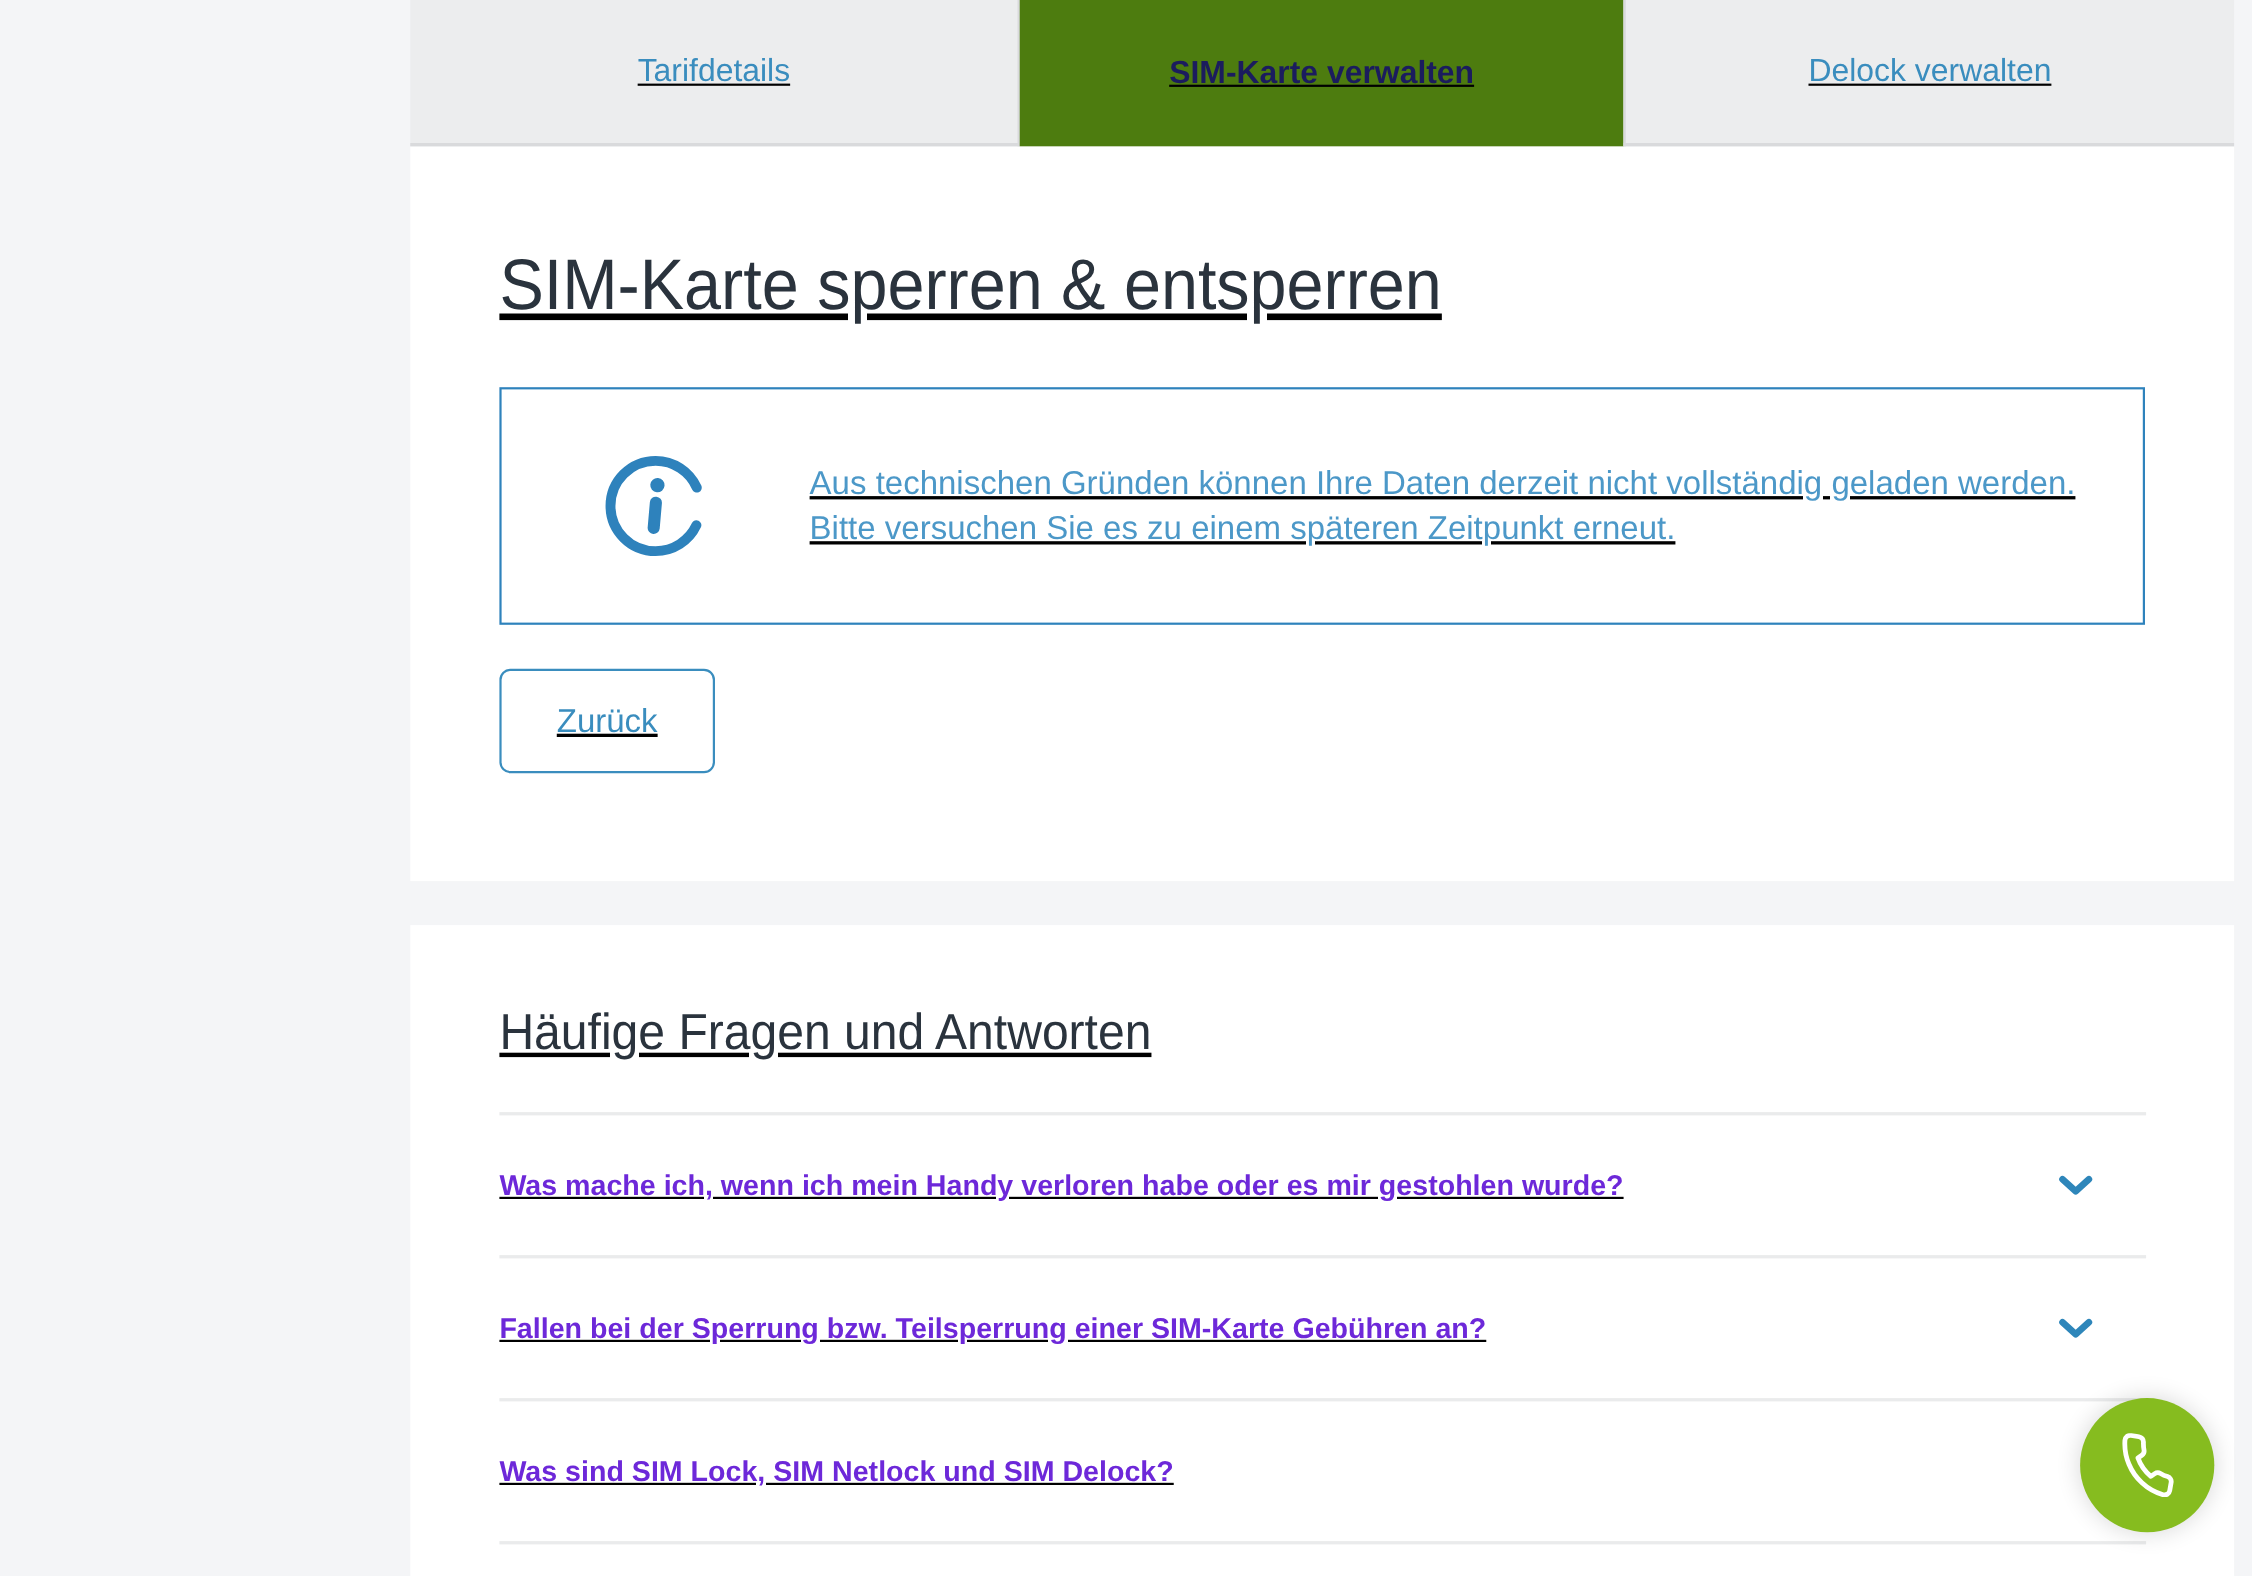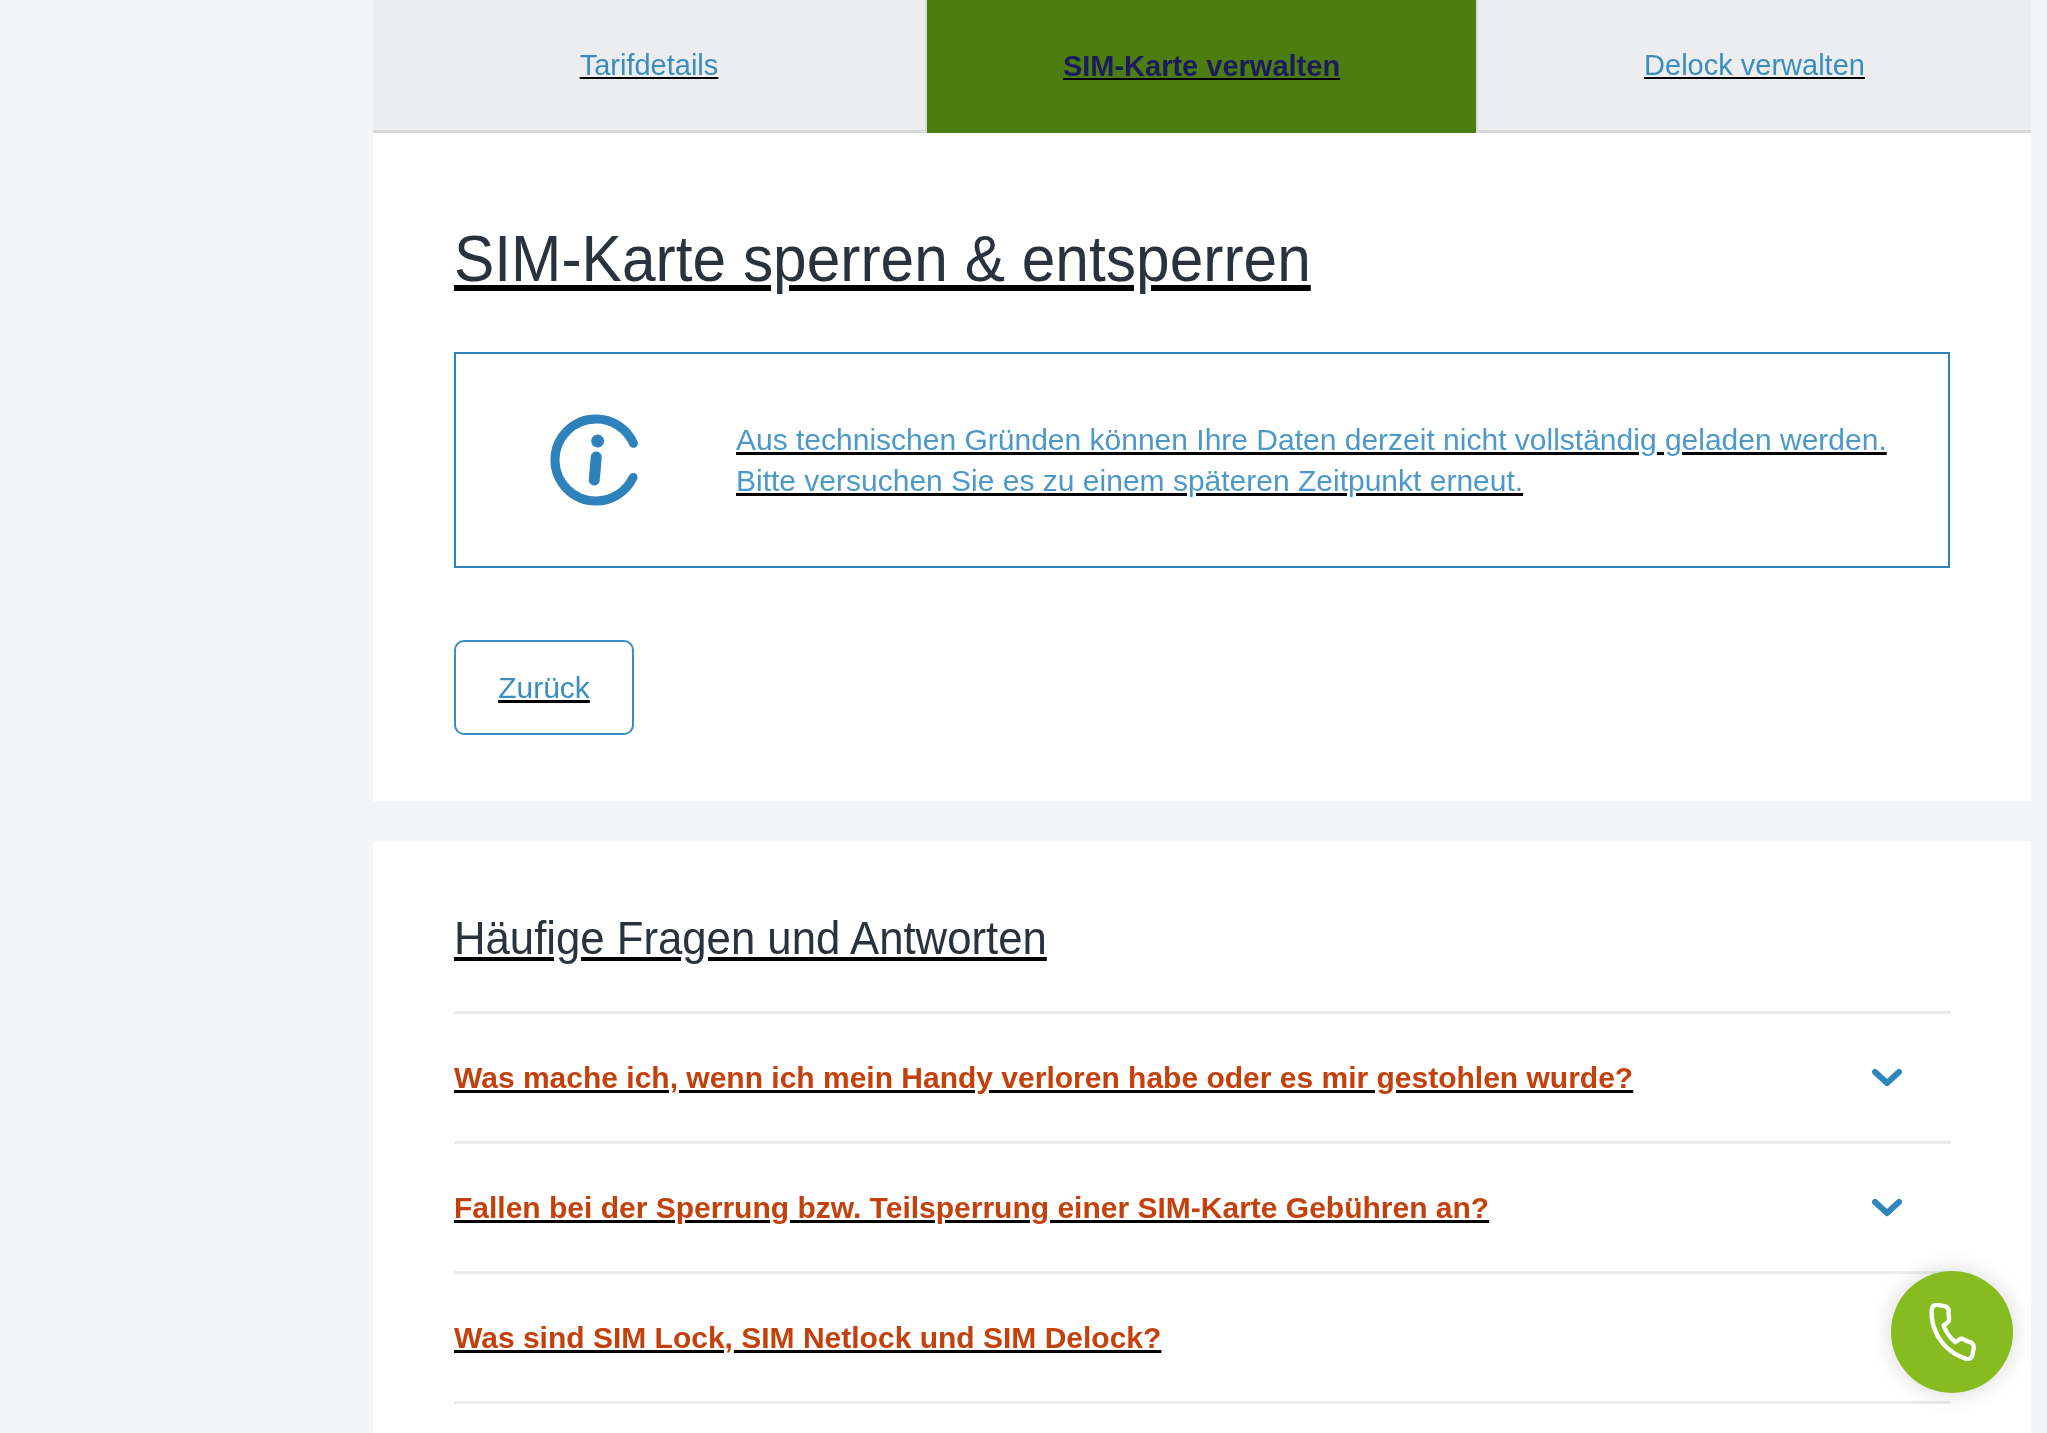--- a/index.html
+++ b/index.html
@@ -40,21 +40,21 @@
     margin-top:56px;border:2px solid #2e82bc;background:#fff;
     height:216px;width:1496px;box-sizing:border-box;
     display:flex;align-items:center;
   }
   .info-icon-wrap{margin-left:90px;flex:0 0 auto;display:flex;}
   .info-text{
     margin-left:90px;font-size:30px;line-height:41px;color:#4c98c8;
     max-width:1170px;
   }
   .back-button{
-    margin-top:72px;width:180px;height:95px;box-sizing:border-box;
+    margin-top:40px;width:196px;height:95px;box-sizing:border-box;
     background:#fff;border:2px solid #3a8dbe;border-radius:10px;
     color:#3a8dbe;font-size:30px;font-family:inherit;
     display:flex;align-items:center;justify-content:center;cursor:pointer;
   }
 
   
   .section-gap{height:40px;}
 
   
   .faq-section{
@@ -67,21 +67,21 @@
     transform:scaleX(.95);transform-origin:left center;
     white-space:nowrap;
   }
   .faq-list{margin-top:46px;border-top:3px solid #eaebec;}
   .faq-row{
     height:127px;border-bottom:3px solid #eaebec;
     display:flex;align-items:center;justify-content:space-between;
     cursor:pointer;
   }
   .faq-question{
-    font-size:30px;font-weight:700;color:#c2410c;padding-right:40px;
+    font-size:26px;font-weight:700;color:#6d28d9;padding-right:40px;
   }
   .chevron{flex:0 0 auto;margin-right:48px;display:flex;}
 
   
   .fab{
     position:absolute;left:1891px;top:1271px;width:122px;height:122px;
     border-radius:50%;background:#86bc1f;border:none;cursor:pointer;
     display:flex;align-items:center;justify-content:center;
     box-shadow:0 0 22px rgba(0,0,0,.16);
   }

